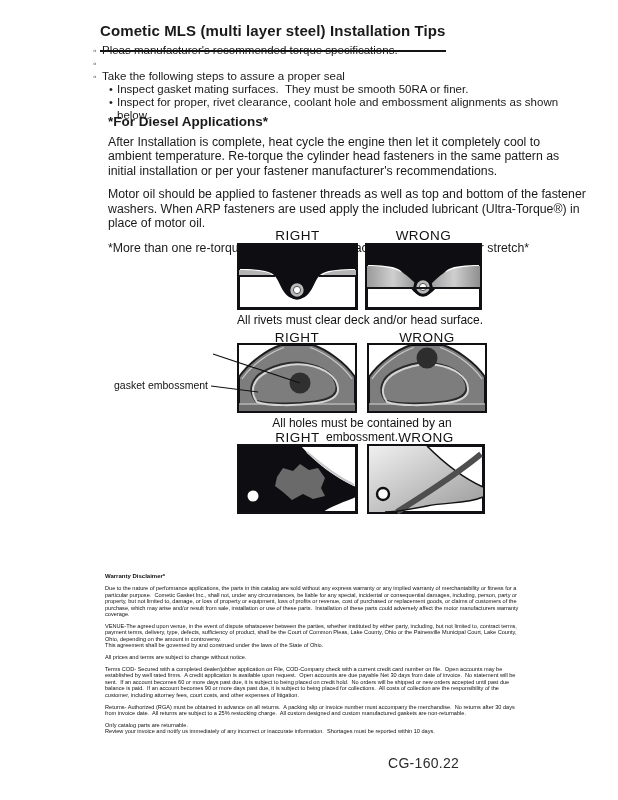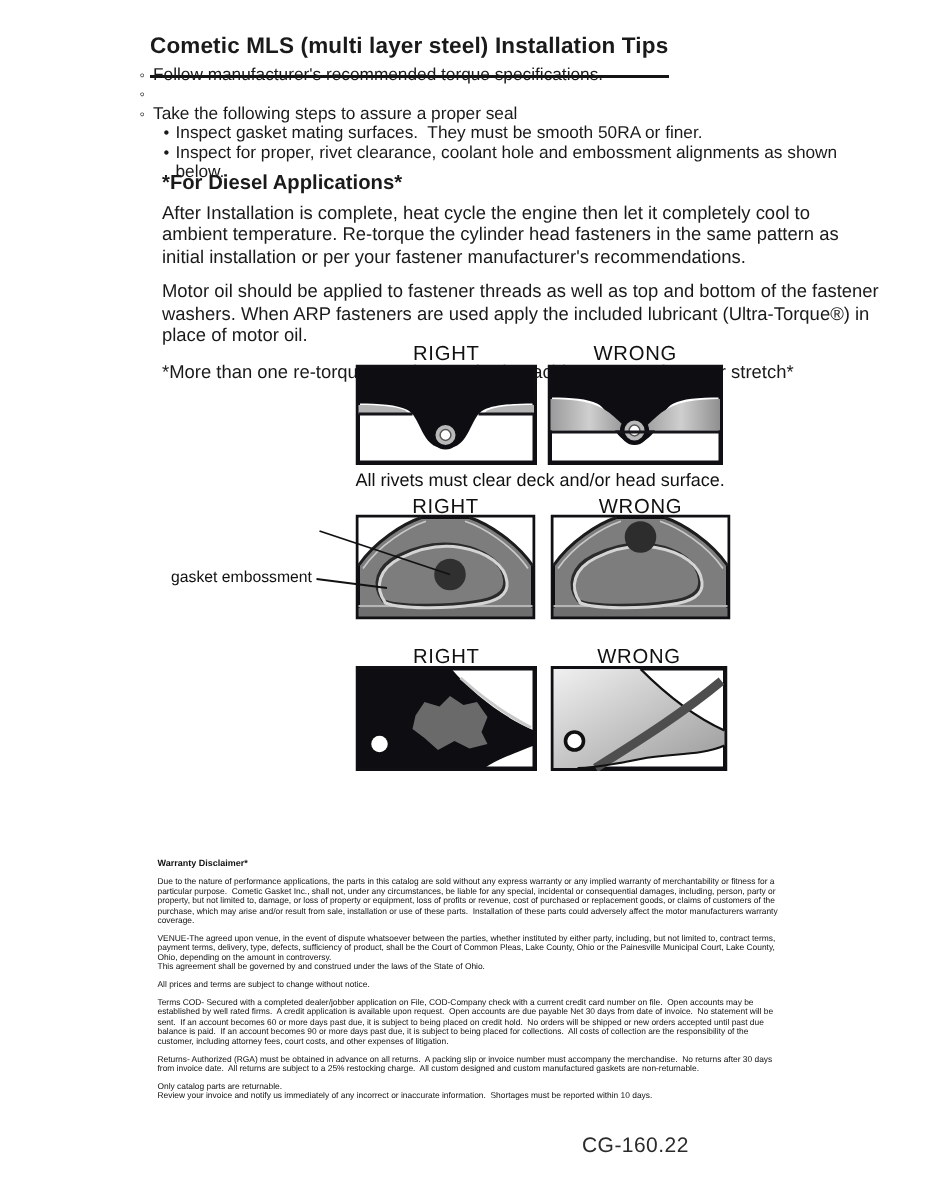--- a/index.html
+++ b/index.html
@@ -29,21 +29,21 @@
 </head>
 <body>
 
 <div class="page">
 
   <div class="title pre">Cometic MLS (multi layer steel) Installation Tips</div>
 
   <div class="bullets">
     <div class="b-row">
       <span class="b-mark">◦</span>
-      <span class="pre">Follow manufacturer's recommended torque specifications.</span>
+      <span class="pre">Pleas manufacturer's recommended torque specifications.</span>
     </div>
     <div class="b-row">
       <span class="b-mark">◦</span>
     </div>
     <div class="b-row">
       <span class="b-mark">◦</span>
       <span class="pre">Take the following steps to assure a proper seal</span>
     </div>
     <div class="b-row sub">
       <span class="b-mark">•</span>
@@ -127,20 +127,21 @@
     <path d="M18.5,57.5 C10.5,46.5 14.5,34.5 28.5,27.5 C42.5,20.5 56.5,18.5 68.5,20.5 C86.5,23.5 98.5,32.5 99.5,43.5 C100.5,52.5 92.5,56.5 78.5,58.5 C58.5,61.5 28.5,61.5 18.5,57.5 Z" stroke="#2b2b2b" stroke-width="2.2" fill="none"></path>
     <path d="M20,59 C12,48 16,36 30,29 C44,22 58,20 70,22 C88,25 100,34 101,45 C102,54 94,58 80,60 C60,63 30,63 20,59 Z" stroke="#d4d4d4" stroke-width="2" fill="none"></path>
     <circle cx="60" cy="15" r="10.5" fill="#2d2d2d"></circle>
   </svg>
 
   <svg class="dbox" style="left:110px;top:335px;" width="200" height="70" viewBox="0 0 200 70">
     <path d="M103,19 L190,48" stroke="#111" stroke-width="1.2" fill="none"></path>
     <path d="M101,51 L148,57" stroke="#111" stroke-width="1.2" fill="none"></path>
   </svg>
 
+  <div class="caption pre" style="left:237px;top:417px;width:250px;text-align:center;">All holes must be contained by an embossment.</div>
 
   <div class="d-label" style="left:237px;top:430px;width:121px;">RIGHT</div>
   <div class="d-label" style="left:367px;top:430px;width:118px;">WRONG</div>
 
   <svg class="dbox" style="left:237px;top:444px;" width="121" height="70" viewBox="0 0 121 70">
     <rect x="1.5" y="1.5" width="118" height="67" fill="#ffffff" stroke="#101014" stroke-width="3"></rect>
     <path d="M2,2 H64 C78,18 98,34 119,43 V53 C104,59 93,63 86,68 H2 Z" fill="#0d0d12"></path>
     <path d="M70,8 C88,24 103,34 117,41" stroke="#c9c9c9" stroke-width="2" fill="none"></path>
     <polygon points="40,33 46,24 56,27 63,20 72,26 81,24 88,34 84,44 88,52 76,55 66,50 55,56 46,48 38,42" fill="#6a6a6a"></polygon>
     <circle cx="16" cy="52" r="5.5" fill="#ffffff"></circle>

